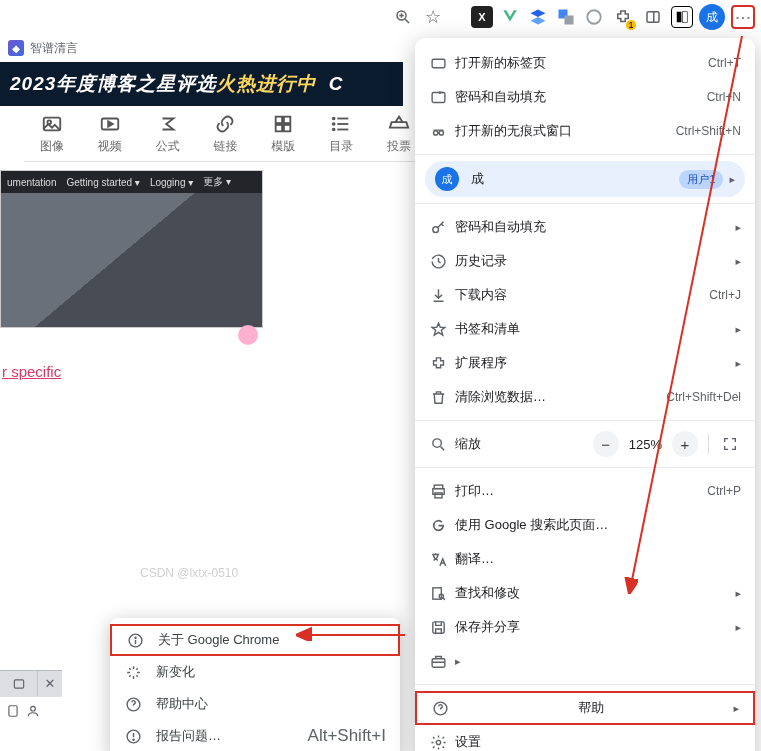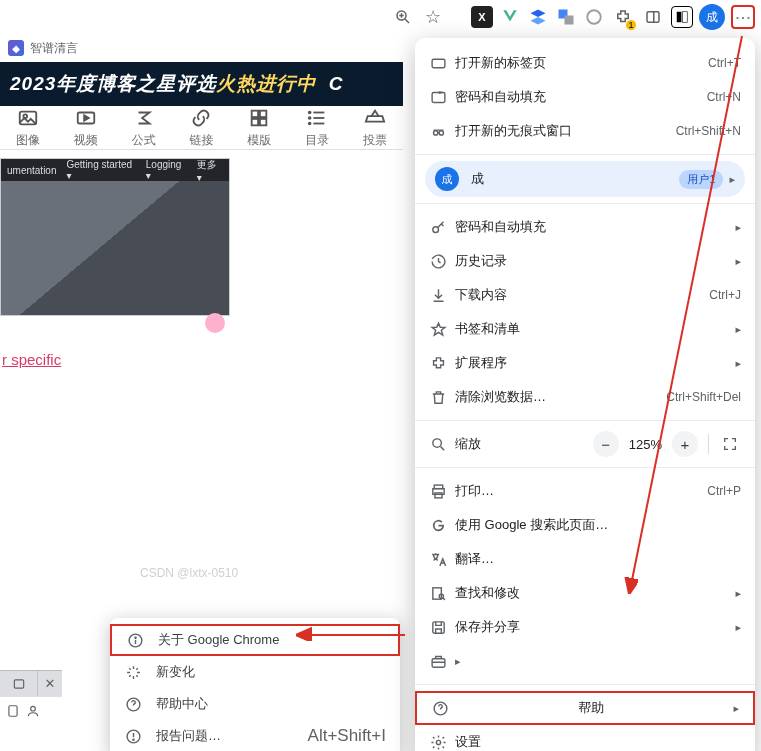--- a/index.html
+++ b/index.html
@@ -23,26 +23,26 @@
 
   
   .bookmarks { height: 28px; display:flex; align-items:center; gap:6px; padding:0 8px; font-size:12px; color:#5f6368;}
   .bm-icon { width:16px; height:16px; background:linear-gradient(135deg,#6a5acd,#4169e1); border-radius:3px; display:flex; align-items:center; justify-content:center; color:#fff; font-size:10px;}
 
   
   .banner { height:44px; width:403px; background:#0b1b2e; color:#fff; display:flex; align-items:center; padding:0 10px; font-weight:700; font-size:19px; letter-spacing:1px; font-style:italic; overflow:hidden;}
   .banner span.y { color:#ffd75e; }
 
   
-  .editor-tb { width:403px; height:44px; display:flex; align-items:center; justify-content:space-between; padding:0 6px; border-bottom:1px solid #e0e0e0;}
+  .editor-tb { width:403px; height:56px; display:flex; align-items:center; justify-content:space-between; padding:0 6px; border-bottom:1px solid #e0e0e0;margin-left:24px;}
   .tb-item { display:flex; flex-direction:column; align-items:center; gap:3px; color:#6b6b6b; font-size:12px; width:44px;}
   .tb-item svg { width:22px; height:22px; }
 
   
-  .content-img { width:230px; height:158px; margin:8px 0 0 0; position:relative; background:#5a5f6a; border:1px solid #ccc;}
+  .content-img { width:263px; height:158px; margin:8px 0 0 0; position:relative; background:#5a5f6a; border:1px solid #ccc;}
   .ci-head { position:absolute; top:0; left:0; right:0; height:22px; background:rgba(30,33,38,.92); color:#ddd; font-size:10px; display:flex; align-items:center; gap:10px; padding:0 6px;}
   .ci-body { position:absolute; top:22px; bottom:0; left:0; right:0; background:linear-gradient(140deg,#6a7079 0%, #6a7079 46%, #474c55 46%, #474c55 100%); }
   .pink-badge { position:absolute; right:4px; bottom:-18px; width:20px; height:20px; background:#ffb0cf; border-radius:10px;}
   .red-text { color:#d93865; font-size:15px; margin-top:35px; margin-left:2px;text-decoration:underline; }
   .watermark { position:absolute; left:140px; top:566px; color:#d0d0d0; font-size:12px; }
 
   
   .main-menu { position:absolute; top:38px; right:6px; width:340px; background:#fff; border-radius:10px; box-shadow:0 6px 24px rgba(0,0,0,.25); padding:8px 0; z-index:10;}
   .mm-item { height:34px; display:flex; align-items:center; padding:0 14px; gap:8px; color:#202124; font-size:13px; position:relative;}
   .mm-sep { height:1px; background:#e8eaed; margin:6px 0; }

